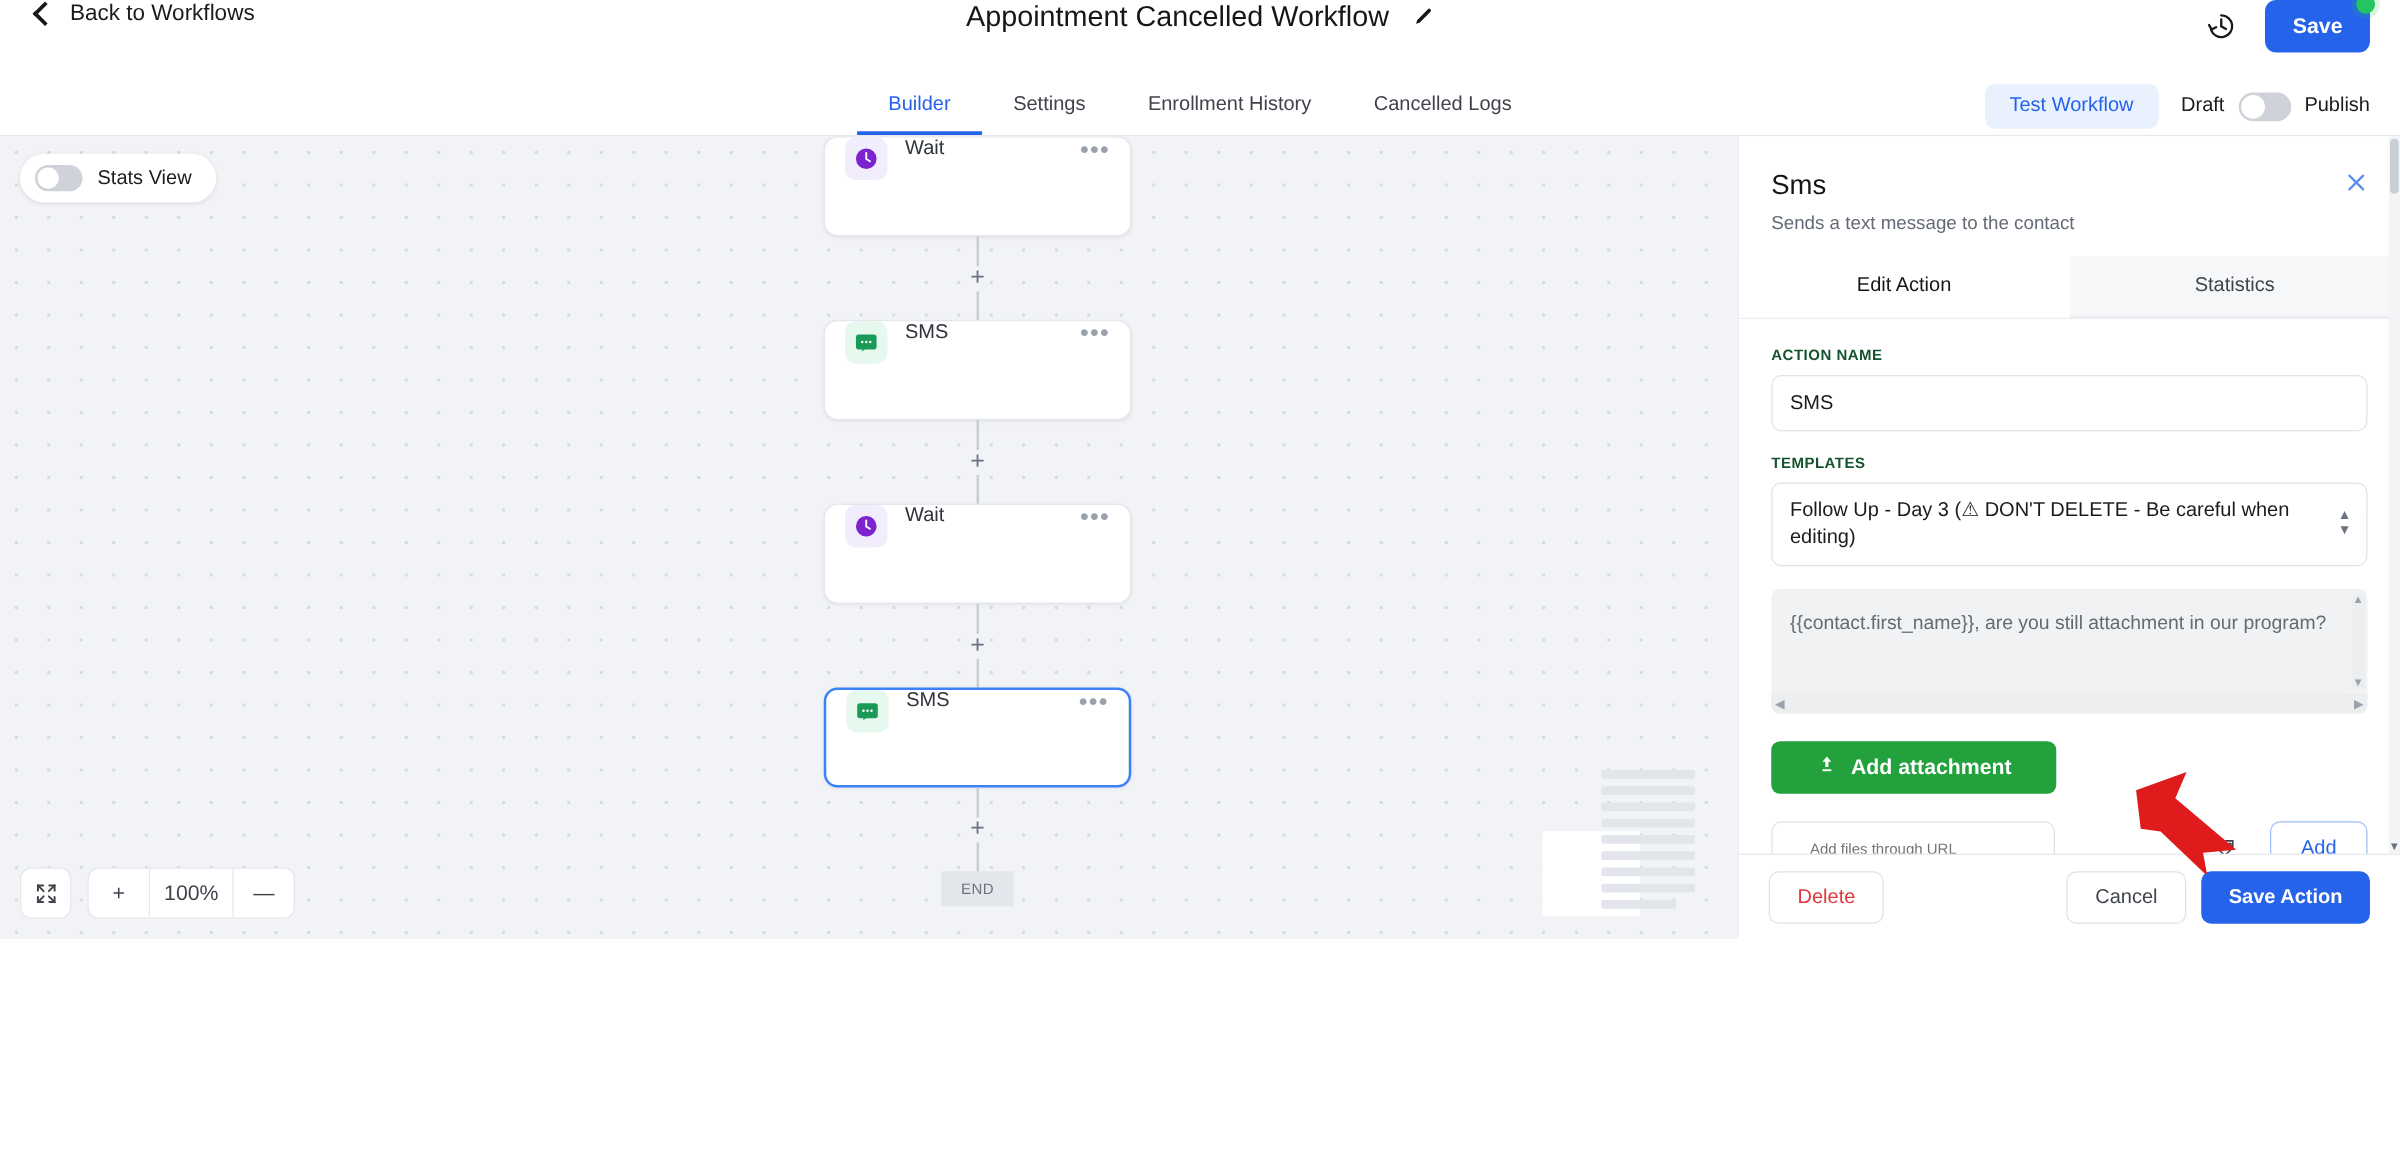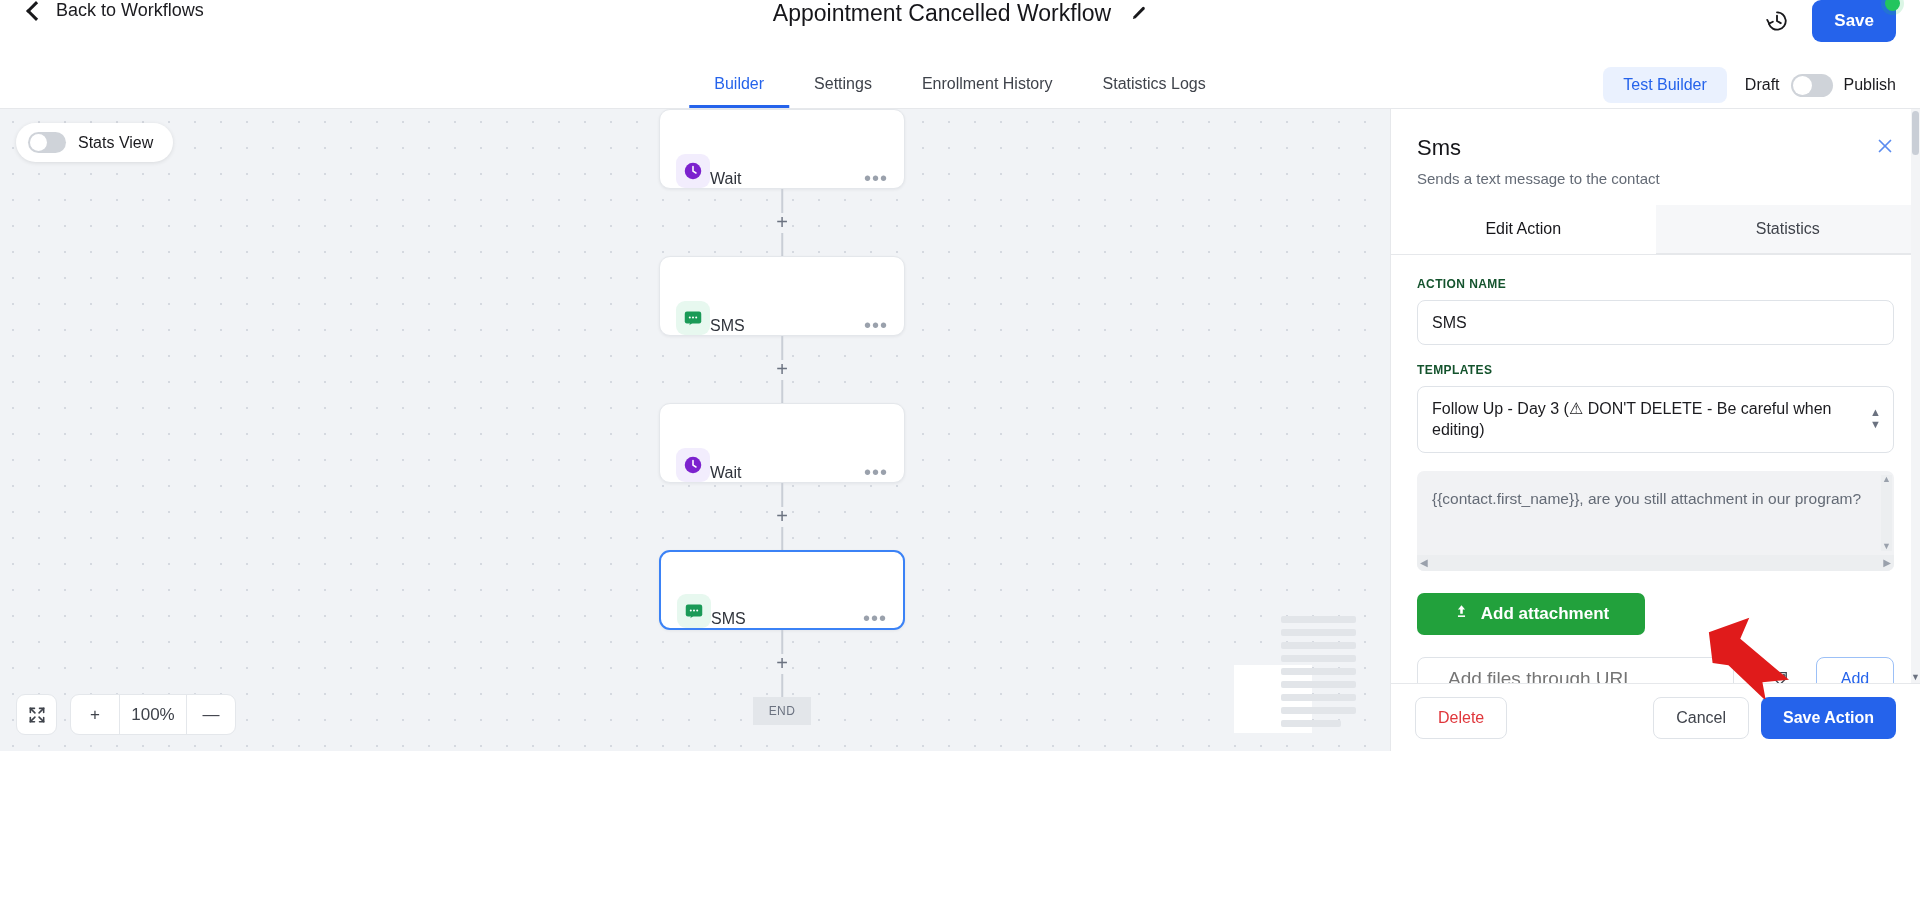--- a/index.html
+++ b/index.html
@@ -132,22 +132,22 @@
   .flow {
     position: absolute;
     left: 659px; top: 0px;
     width: 246px;
   }
   .node {
     width: 246px; height: 80px;
     background: #fff; border: 1px solid #e4e7eb;
     border-radius: 11px;
     box-shadow: 0 1px 3px rgba(16,24,40,0.06);
-    display: flex; align-items: flex-end;
-    padding: 0 16px; gap: 0;
+    display: flex; align-items: flex-start;
+    padding: 0 16px; gap: 14px;
     cursor: pointer;
     position: relative;
   }
   .node.selected { border: 2px solid #3b82f6; }
   .node-icon {
     width: 34px; height: 34px; border-radius: 9px;
     display: flex; align-items: center; justify-content: center;
     flex: none;
   }
   .node-icon.wait { background: #f2edfd; }
@@ -301,21 +301,21 @@
   }
 
   .url-row {
     margin-top: 22px;
     display: flex; align-items: center; gap: 13px;
   }
   .url-input {
     flex: 1; height: 44px;
     border: 1px solid #dfe3e8; border-radius: 8px;
     padding: 0 40px 0 30px;
-    font-size: 19px; color: #1b1b1f;
+    font-size: 12px; color: #1b1b1f;
     font-family: "Liberation Sans", sans-serif;
     position: relative;
   }
   .url-wrap { position: relative; flex: 1; }
   .tag-icon {
     position: absolute; right: 12px; top: 50%; transform: translateY(-50%);
     width: 19px; height: 19px; cursor: pointer;
   }
   .add-btn {
     width: 78px; height: 44px;
@@ -410,25 +410,25 @@
     <div class="tab active">
         <span>Builder</span>
       </div>
     <div class="tab">
         <span>Settings</span>
       </div>
     <div class="tab">
         <span>Enrollment History</span>
       </div>
     <div class="tab">
-        <span>Statistics Logs</span>
+        <span>Cancelled Logs</span>
       </div>
   </div>
   <div class="tabbar-right">
-    <div class="test-wf"><span>Test Builder</span></div>
+    <div class="test-wf"><span>Test Workflow</span></div>
     <div class="pubrow">
       <span>Draft</span>
       <span class="toggle"></span>
       <span>Publish</span>
     </div>
   </div>
 </div>
 
 <div class="main">
 

